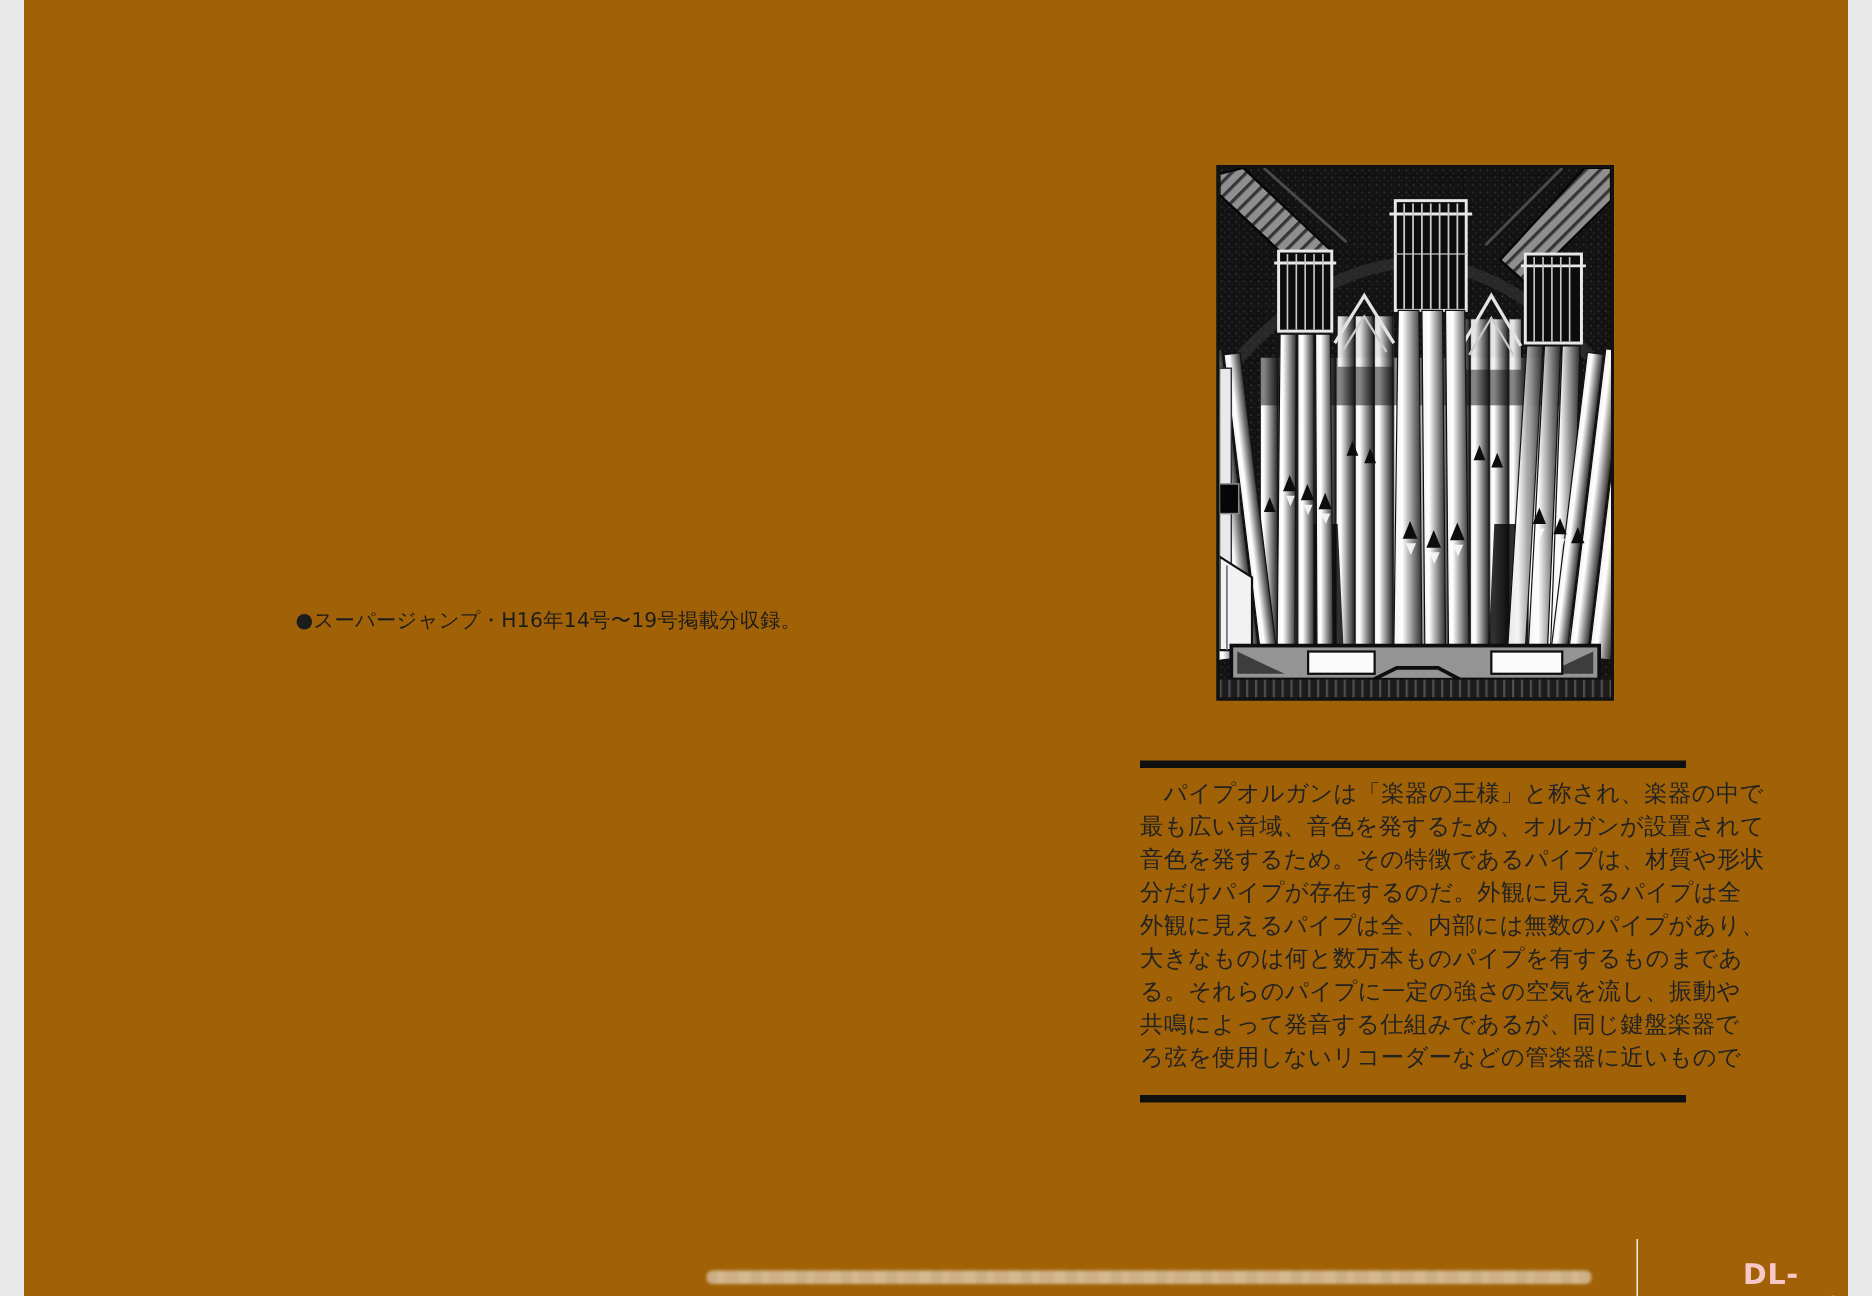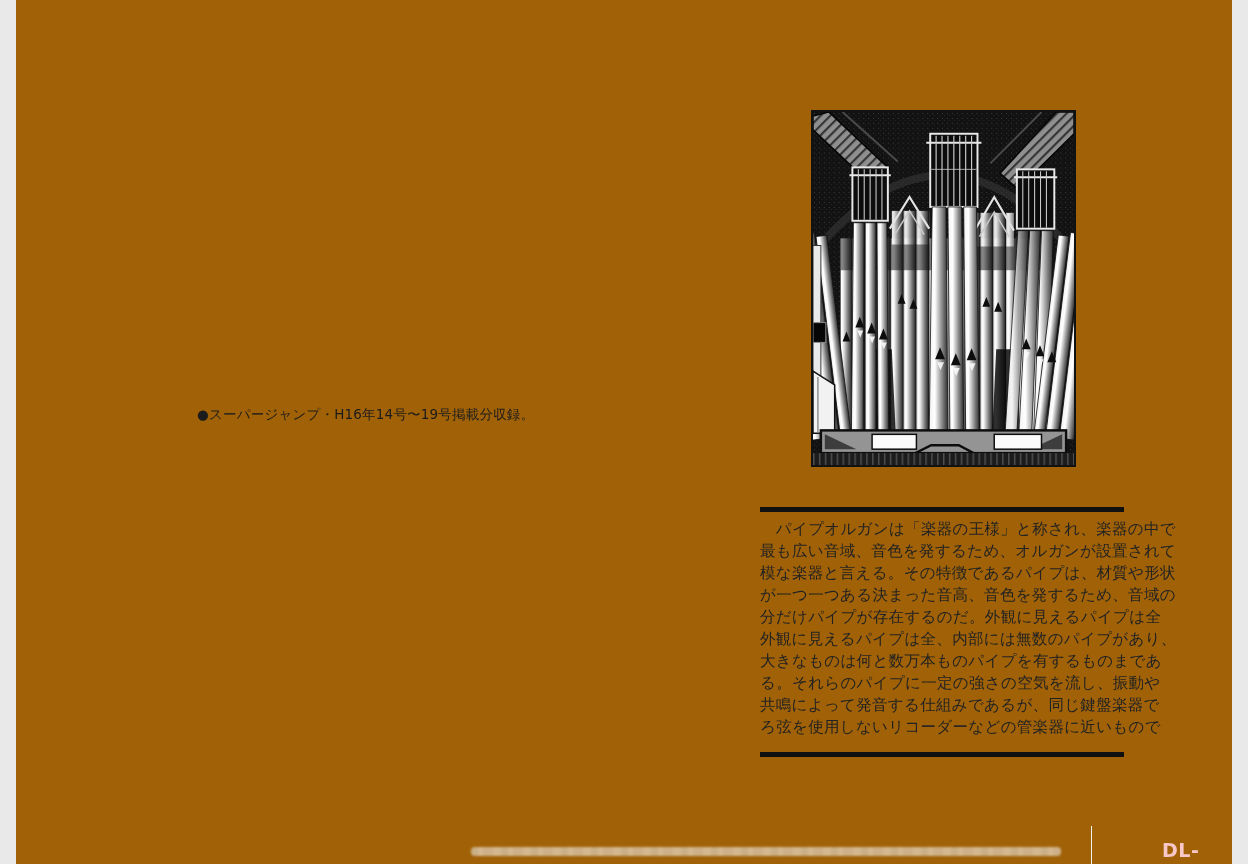--- a/index.html
+++ b/index.html
@@ -220,22 +220,21 @@
         <rect x="0" y="345" width="265" height="12" fill="#000" opacity="0.25"></rect>
       </g>
     </svg>
   </figure>
 
   <section class="article">
     <div class="rule rule-top"></div>
     <div class="article-lines">
       <div class="line">　パイプオルガンは「楽器の王様」と称され、楽器の中で</div>
       <div class="line">最も広い音域、音色を発するため、オルガンが設置されて</div>
-      <div class="line">模な楽器と言える。その特徴であるパイプは、材質や形状</div>
-      <div class="line">が一つ一つある決まった音高、音色を発するため、音域の</div>
+      <div class="line">音色を発するため。その特徴であるパイプは、材質や形状</div>
       <div class="line">分だけパイプが存在するのだ。外観に見えるパイプは全</div>
       <div class="line">外観に見えるパイプは全、内部には無数のパイプがあり、</div>
       <div class="line">大きなものは何と数万本ものパイプを有するものまであ</div>
       <div class="line">る。それらのパイプに一定の強さの空気を流し、振動や</div>
       <div class="line">共鳴によって発音する仕組みであるが、同じ鍵盤楽器で</div>
       <div class="line">ろ弦を使用しないリコーダーなどの管楽器に近いもので</div>
     </div>
     <div class="rule rule-bottom"></div>
   </section>
 

